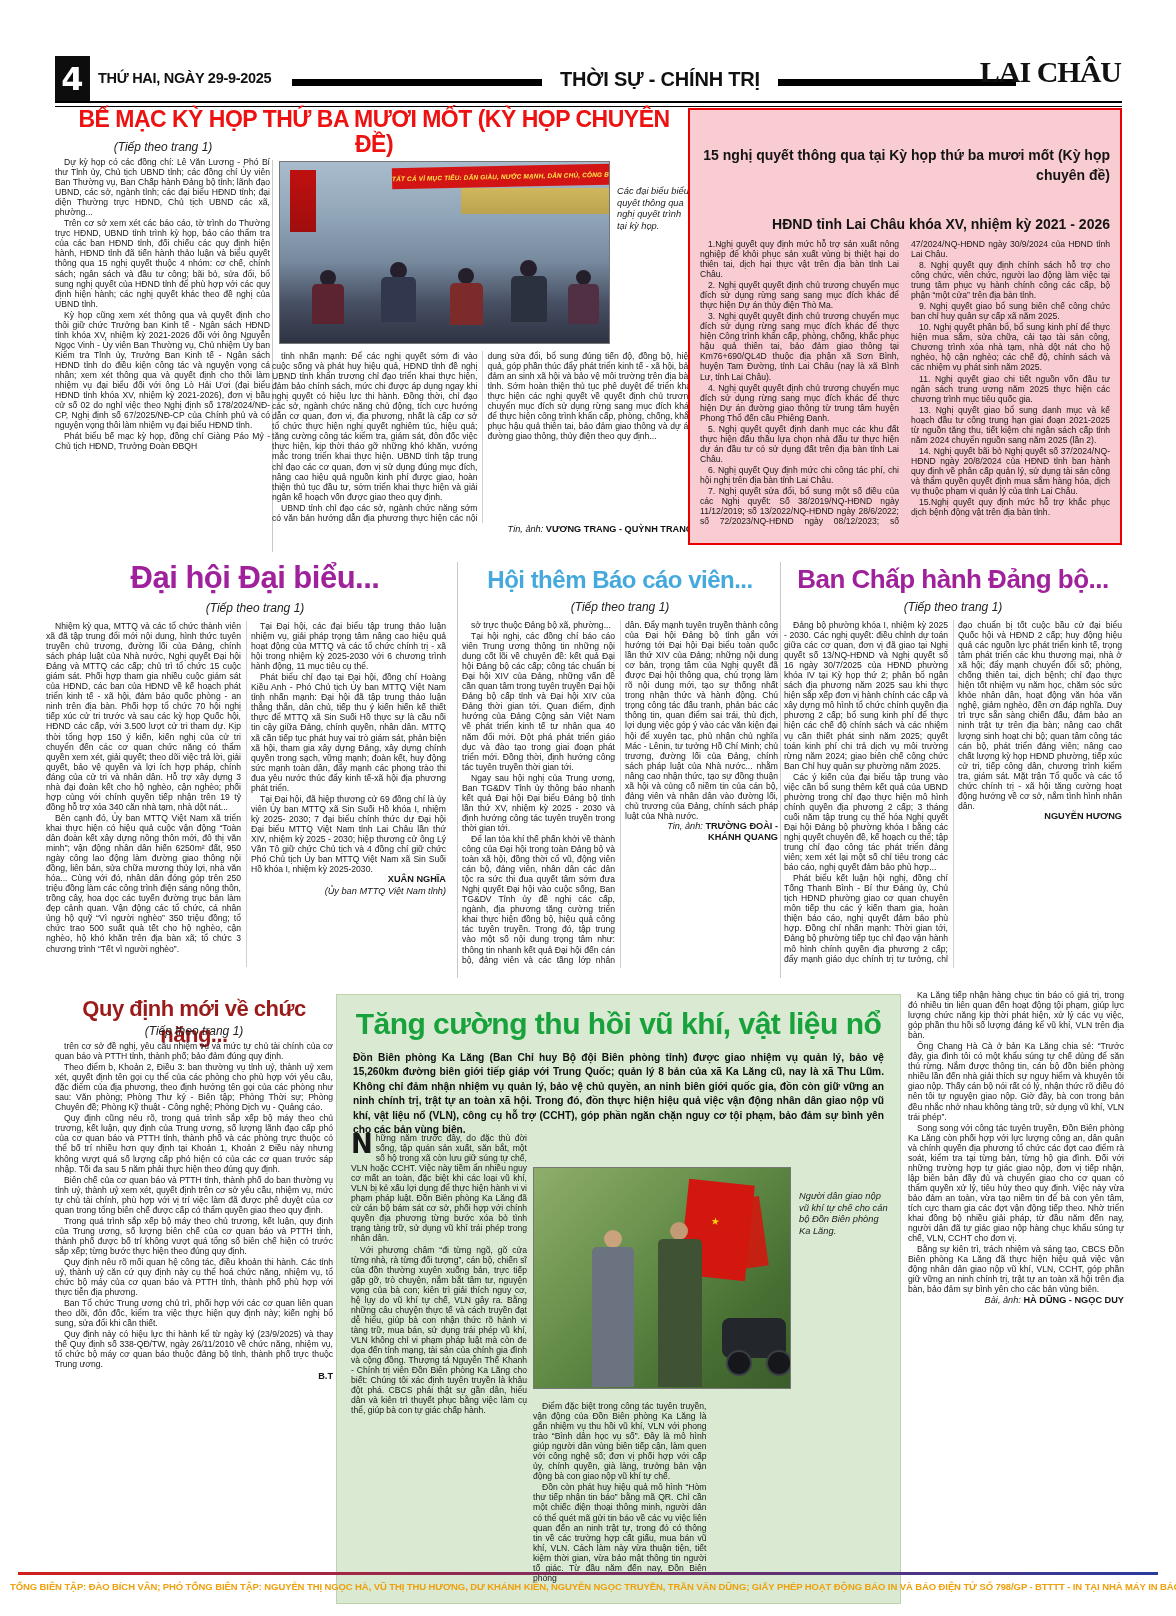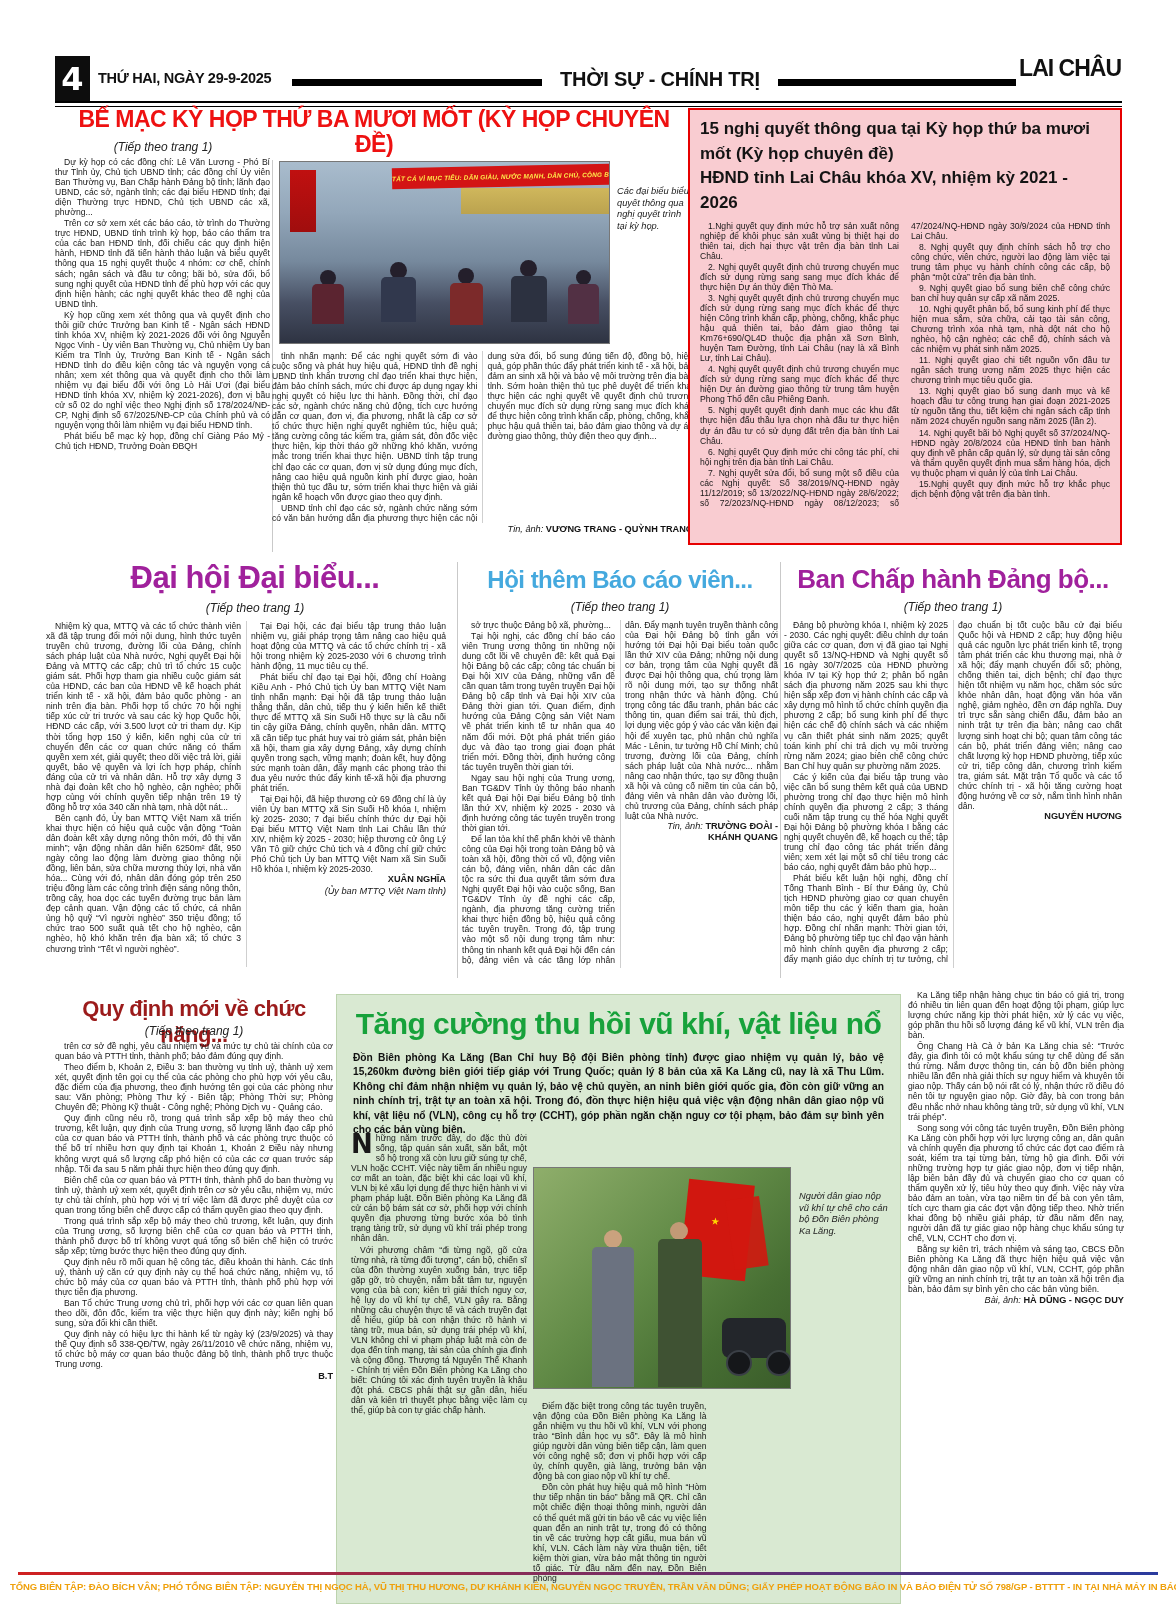--- a/index.html
+++ b/index.html
@@ -4,41 +4,41 @@
 <style>
   body{margin:0;background:#e9e9e9;}
   .page{position:relative;width:1176px;height:1616px;margin:0 auto;background:#fff;
         font-family:"Liberation Sans",sans-serif;color:#111;overflow:hidden;}
   .abs{position:absolute;}
   
   .pagenum{background:#0d0d0d;color:#fff;font-weight:bold;font-size:32px;text-align:center;line-height:47px;font-family:"DejaVu Sans",sans-serif;}
   .hdate{font-weight:bold;font-size:14.5px;letter-spacing:-.3px;}
   .hbar{background:#000;height:7px;}
   .hsection{font-weight:bold;font-size:20px;text-align:center;letter-spacing:-.2px;}
-  .masthead{font-weight:800;font-size:23px;letter-spacing:-1px;text-align:right;}
+  .masthead{font-weight:800;font-size:30px;letter-spacing:-1px;text-align:right;font-family:Liberation Serif, serif;}
   .dblrule{border-top:2px solid #000;border-bottom:1px solid #000;height:3px;}
   
   .h-main{color:#ee1111;font-weight:800;font-size:23px;text-align:center;letter-spacing:-.5px;line-height:1.1;}
   .h-purple{color:#a0219c;font-weight:800;text-align:center;letter-spacing:-.5px;}
   .h-blue{color:#45a9de;font-weight:800;text-align:center;letter-spacing:-.5px;}
   .h-darkred{color:#9b1b1b;font-weight:800;text-align:center;letter-spacing:-.5px;}
   .h-green{color:#17a23b;font-weight:800;text-align:center;letter-spacing:-.5px;}
   .cont{font-style:italic;font-size:12px;text-align:center;color:#222;}
   
   .bt{font-size:8.6px;line-height:1.17;text-align:justify;color:#181818;}
   .bt p{margin:0 0 1px;text-indent:9px;}
   .cols2{column-count:2;column-gap:10px;column-rule:1px solid #cfcfcf;column-fill:auto;}
   .by{text-align:right;font-size:9.2px;margin-top:2px;text-indent:0;}
   .by .pre{font-style:italic;}
   .by b{font-weight:bold;}
   .vline{width:1px;background:#c9c9c9;}
   .caption{font-style:italic;font-size:9.3px;line-height:1.25;color:#222;}
   
   .pinkbox{background:#f9ccd1;border:2px solid #e60000;box-sizing:border-box;padding:7px 10px 5px;}
-  .pinktitle{font-weight:bold;font-size:17px;text-align:left;line-height:1.45;color:#141414;}
+  .pinktitle{font-weight:bold;font-size:14px;text-align:right;line-height:1.45;color:#141414;margin-top:28px;}
   .pinkitems{margin-top:5px;column-count:2;column-gap:12px;height:372px;}
   .pinkitems p{margin:0 0 1px;text-indent:8px;}
   
   .greenbox{background:#d9e9d2;border:1px solid #bcd3ae;box-sizing:border-box;}
   .lead{font-weight:bold;font-size:10.2px;line-height:1.42;text-align:justify;color:#101010;}
   .dropcap > div > p:first-child{text-indent:0;}
   .dropcap > div > p:first-child::first-letter{float:left;font-size:26px;line-height:21px;font-weight:bold;padding:1px 3px 0 0;font-family:"DejaVu Sans",sans-serif;}
   
   .photo{border:1px solid #777;box-sizing:border-box;overflow:hidden;}
   .p1{background:linear-gradient(180deg,#a9bccd 0%,#93a7ba 28%,#76899d 55%,#474f63 78%,#2e3342 100%);}

